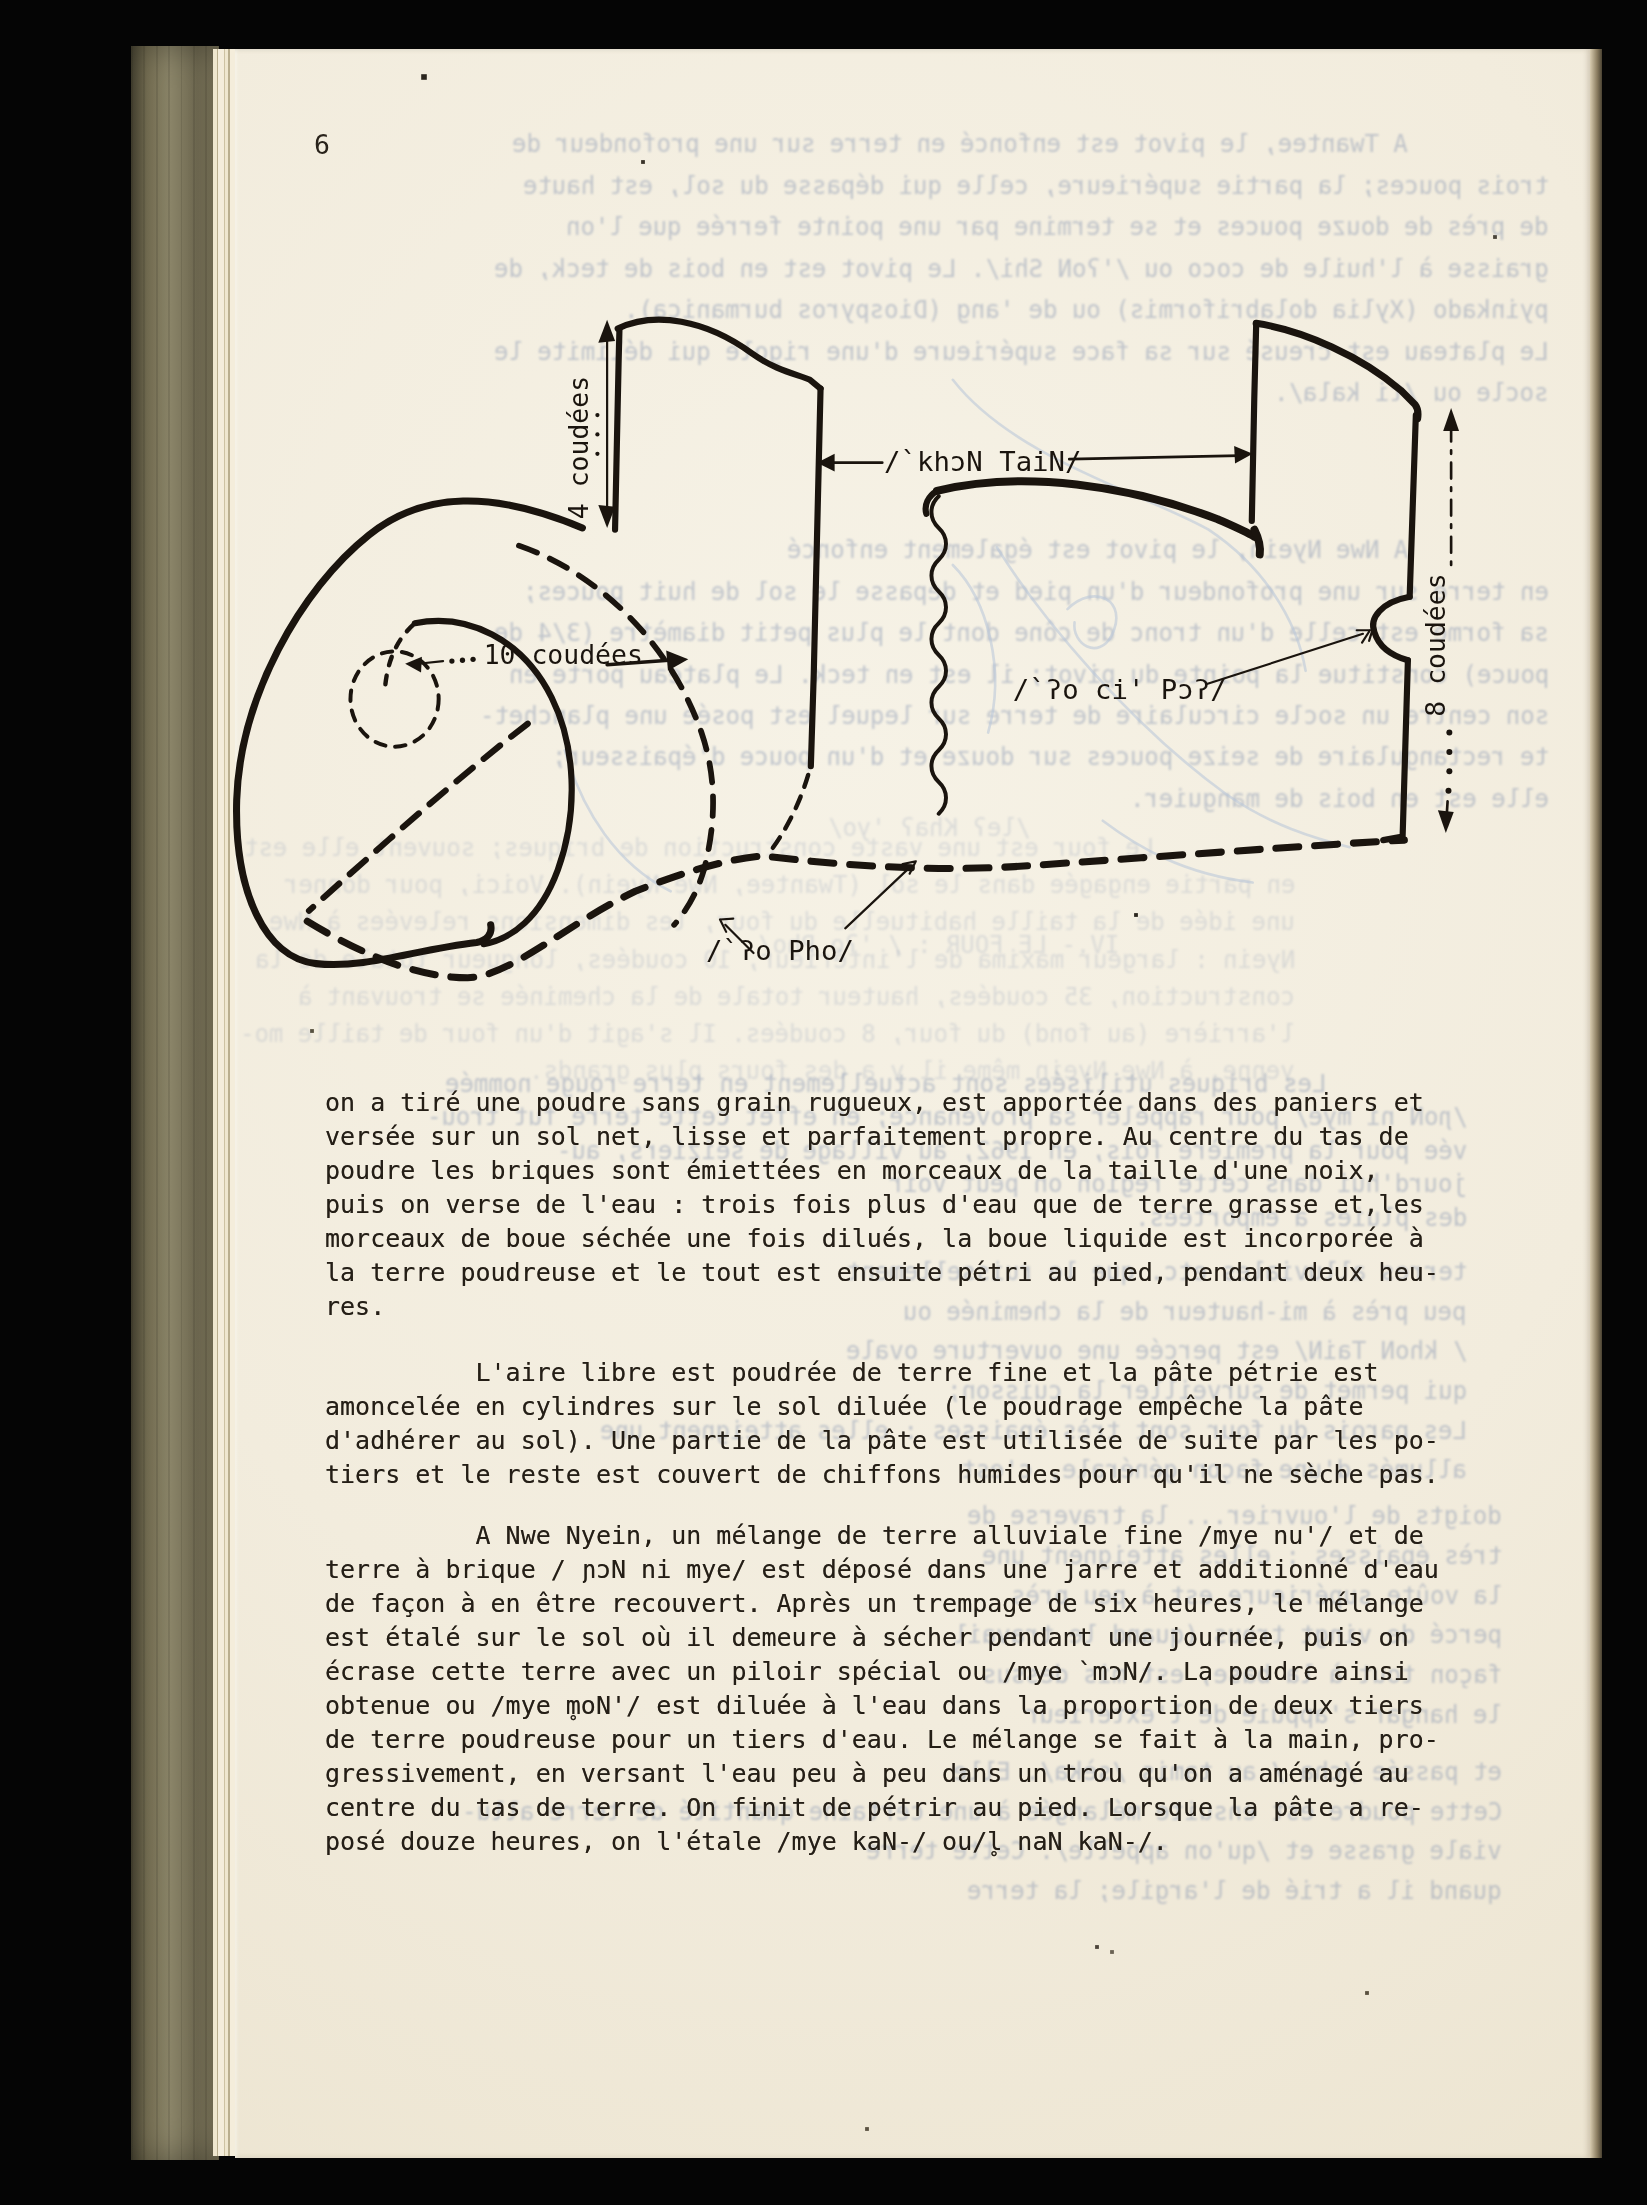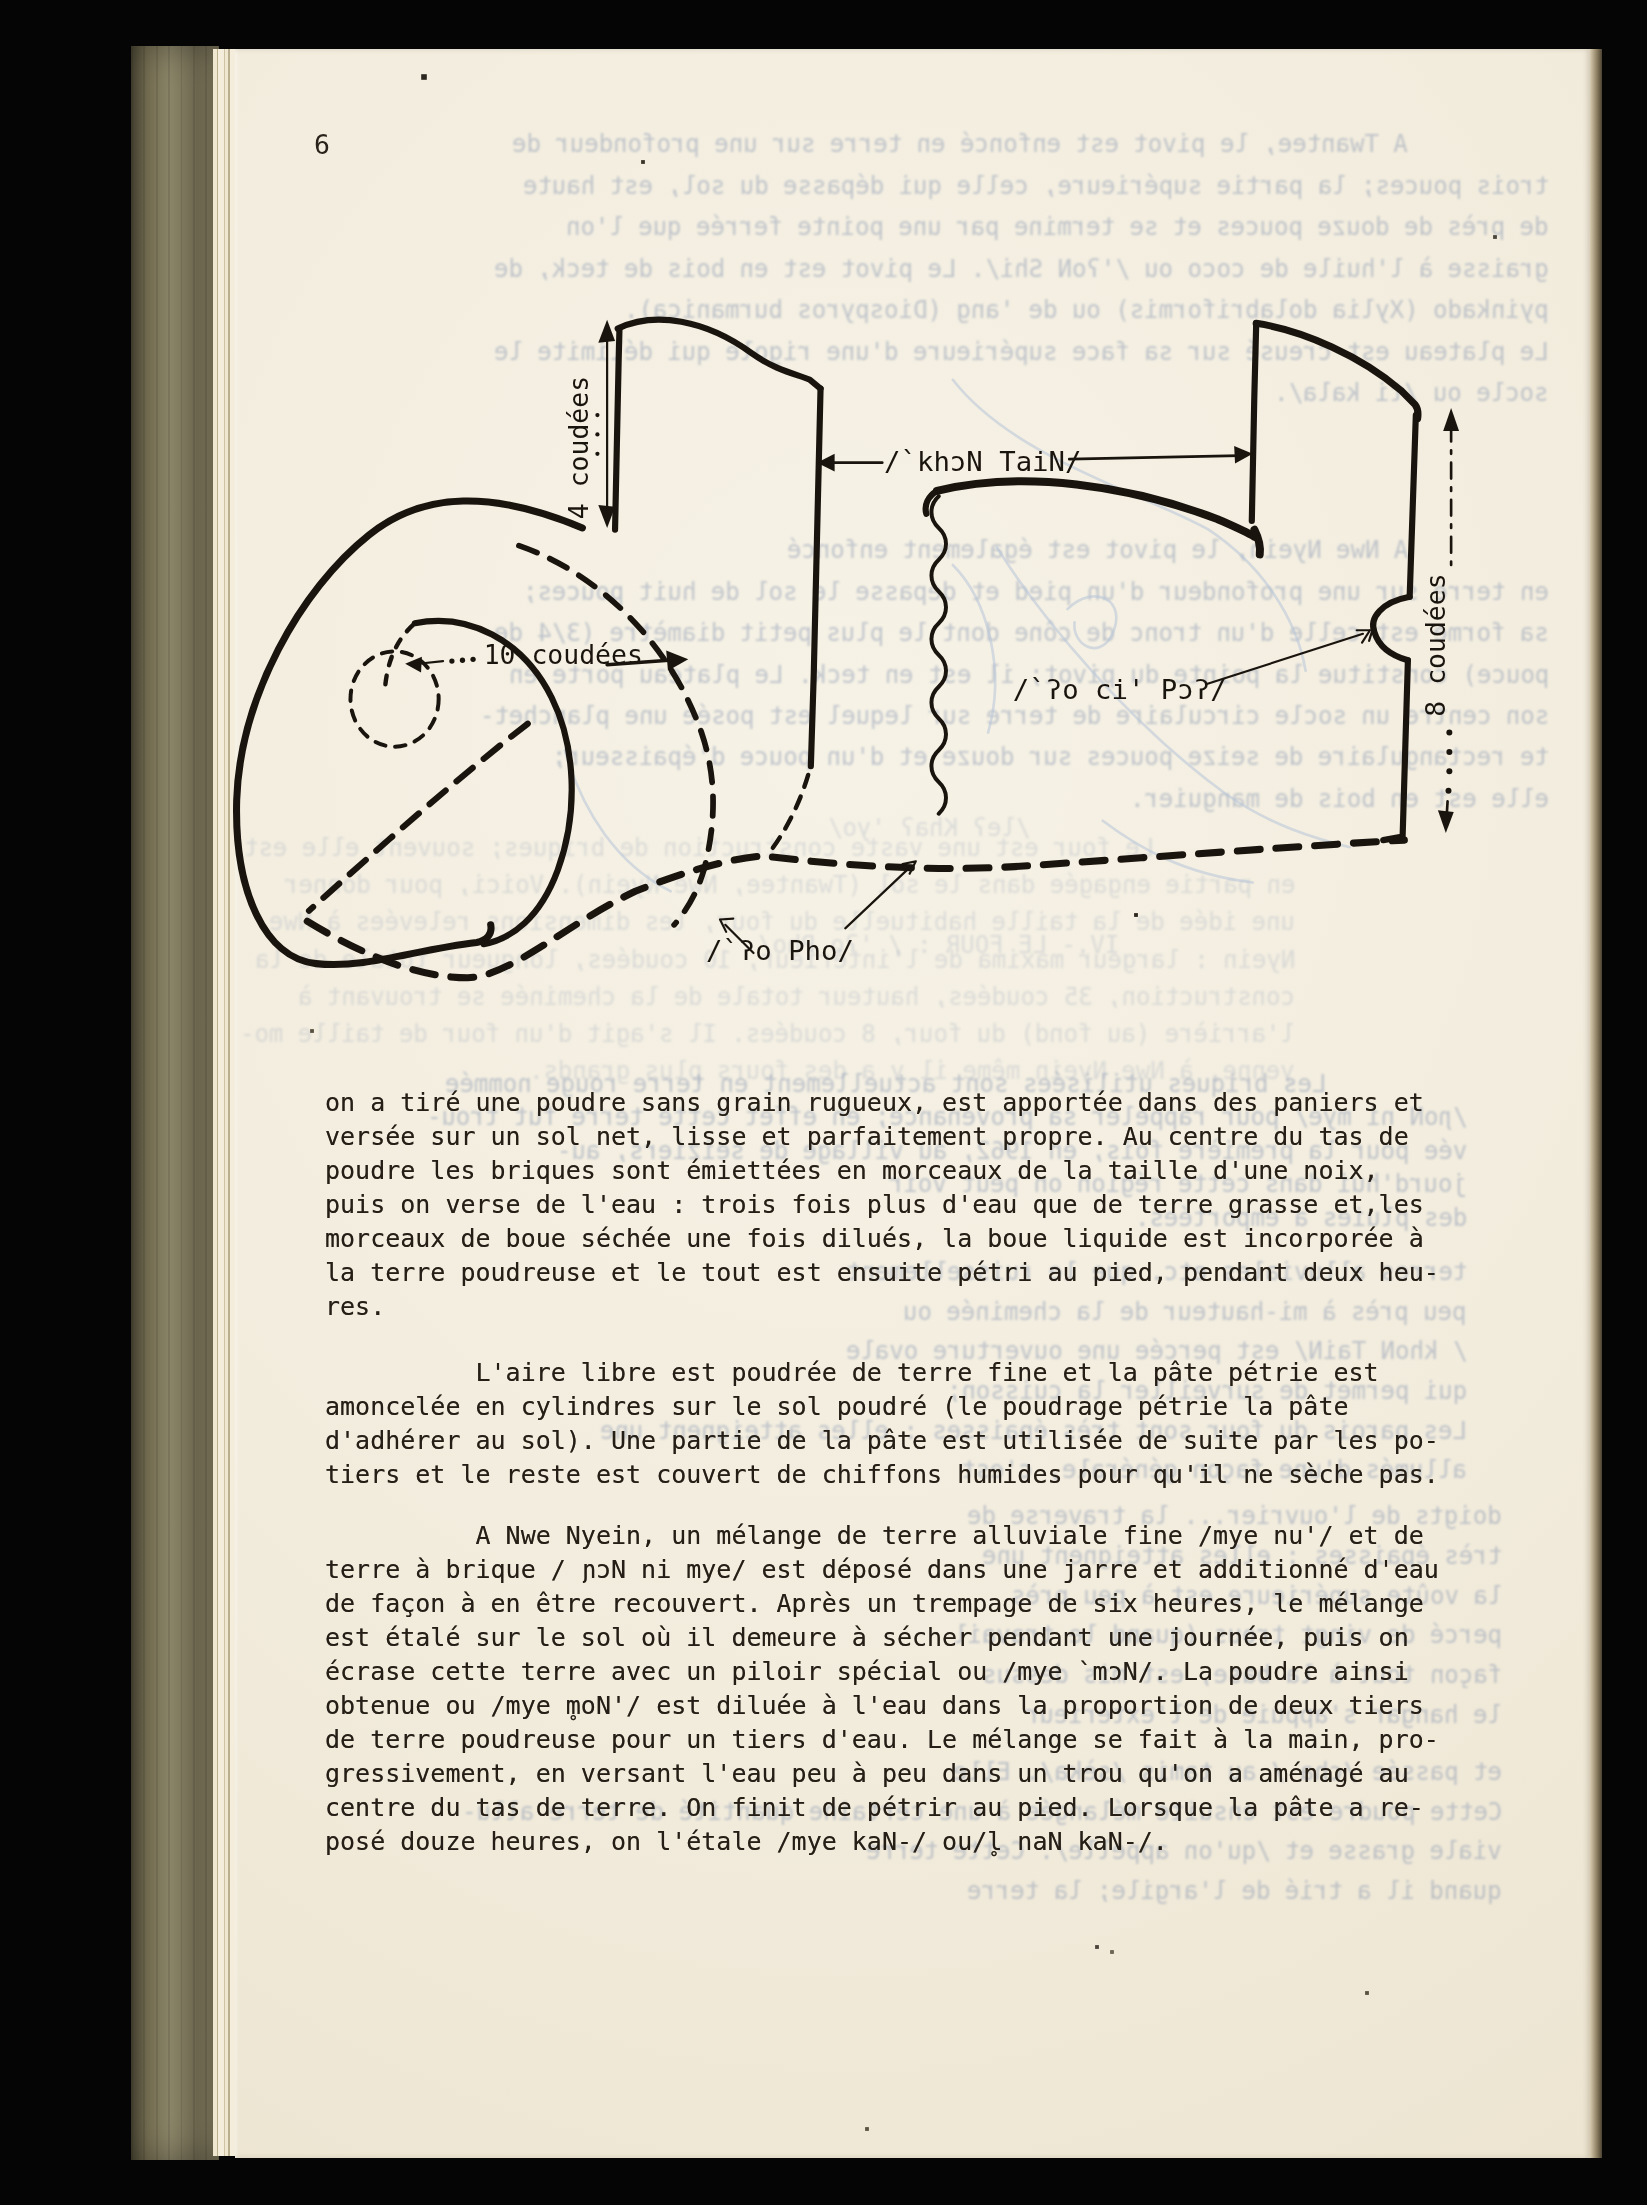--- a/index.html
+++ b/index.html
@@ -231,21 +231,21 @@
 
 <div class="typed">
   <div class="para">on a tiré une poudre sans grain rugueux, est apportée dans des paniers et
 versée sur un sol net, lisse et parfaitement propre. Au centre du tas de
 poudre les briques sont émiettées en morceaux de la taille d'une noix,
 puis on verse de l'eau : trois fois plus d'eau que de terre grasse et,les
 morceaux de boue séchée une fois dilués, la boue liquide est incorporée à
 la terre poudreuse et le tout est ensuite pétri au pied, pendant deux heu-
 res.</div>
   <div class="para">          L'aire libre est poudrée de terre fine et la pâte pétrie est
-amoncelée en cylindres sur le sol poudré (le poudrage pétrie la pâte
+amoncelée en cylindres sur le sol diluée (le poudrage empêche la pâte
 d'adhérer au sol). Une partie de la pâte est utilisée de suite par les po-
 tiers et le reste est couvert de chiffons humides pour qu'il ne sèche pas.</div>
   <div class="para">          A Nwe Nyein, un mélange de terre alluviale fine /mye nu'/ et de
 terre à brique / ɲɔN ni mye/ est déposé dans une jarre et additionné d'eau
 de façon à en être recouvert. Après un trempage de six heures, le mélange
 est étalé sur le sol où il demeure à sécher pendant une journée, puis on
 écrase cette terre avec un piloir spécial ou /mye `mɔN/. La poudre ainsi
 obtenue ou /mye m̥oN'/ est diluée à l'eau dans la proportion de deux tiers
 de terre poudreuse pour un tiers d'eau. Le mélange se fait à la main, pro-
 gressivement, en versant l'eau peu à peu dans un trou qu'on a aménagé au

